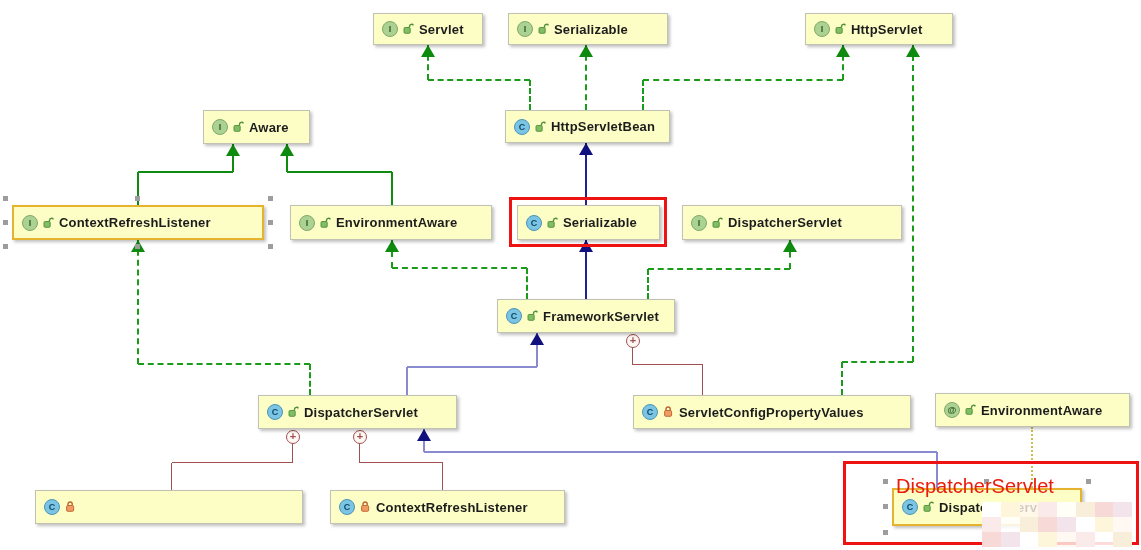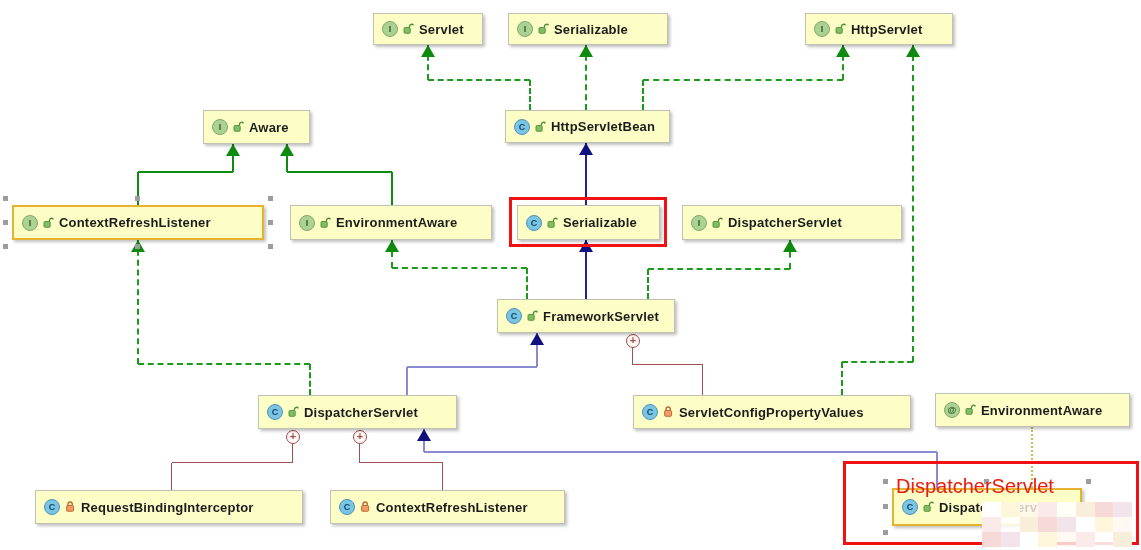--- a/index.html
+++ b/index.html
@@ -229,21 +229,20 @@
       <span class="label">EnvironmentAware</span>
     </div>
     <div class="node" style="left: 35px; top: 490px; width: 268px; height: 34px;">
       <span class="icon" style="background: rgb(124, 196, 228); border: 1px solid rgb(76, 149, 184); color: rgb(12, 74, 102);">C</span>
       <span class="lock">
         <svg width="11" height="12" viewBox="0 0 11 12">
           <path d="M3 4.5 V3.1 A2.1 2.1 0 0 1 7.2 3.1 V4.5" fill="none" stroke="#c0602c" stroke-width="1.4"></path>
           <rect x="1.6" y="4.5" width="7" height="5.8" rx="1.1" fill="#ef9b64" stroke="#c0602c" stroke-width="0.9"></rect>
         </svg>
       </span>
-      <span class="label">RequestBindingInterceptor</span>
     </div>
     <div class="node" style="left: 330px; top: 490px; width: 235px; height: 34px;">
       <span class="icon" style="background: rgb(124, 196, 228); border: 1px solid rgb(76, 149, 184); color: rgb(12, 74, 102);">C</span>
       <span class="lock">
         <svg width="11" height="12" viewBox="0 0 11 12">
           <path d="M3 4.5 V3.1 A2.1 2.1 0 0 1 7.2 3.1 V4.5" fill="none" stroke="#c0602c" stroke-width="1.4"></path>
           <rect x="1.6" y="4.5" width="7" height="5.8" rx="1.1" fill="#ef9b64" stroke="#c0602c" stroke-width="0.9"></rect>
         </svg>
       </span>
       <span class="label">ContextRefreshListener</span>

